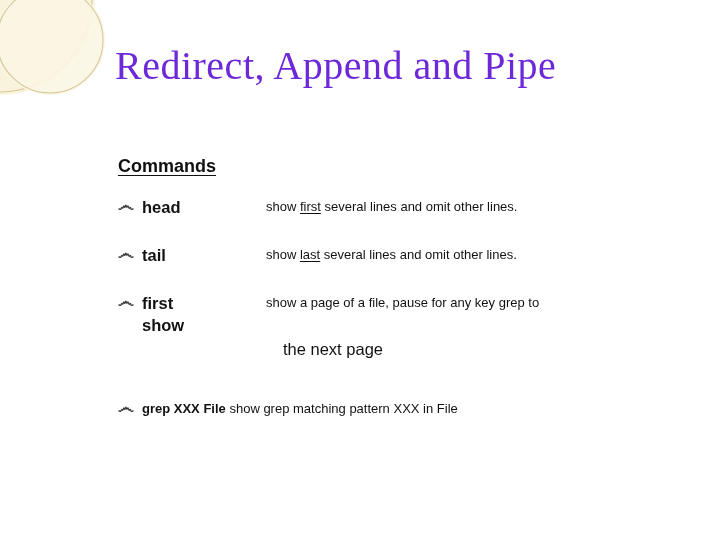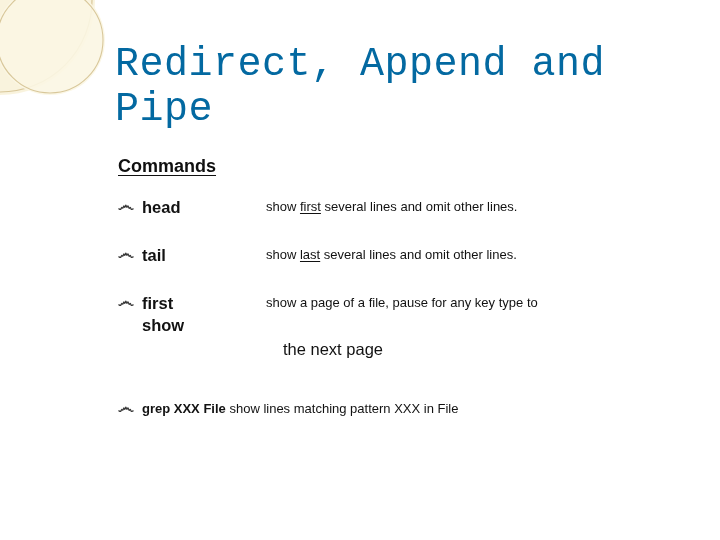--- a/index.html
+++ b/index.html
@@ -17,23 +17,23 @@
     top: -60px;
     left: -60px;
     width: 200px;
     height: 200px;
     pointer-events: none;
   }
   .title {
     position: absolute;
     top: 42px;
     left: 115px;
-    font-family: Liberation Mono, monospace;
+    font-family: Liberation Serif, serif;
     font-size: 40px;
-    color: #0369a1;
+    color: #6d28d9;
     letter-spacing: 0.5px;
   }
   .section {
     position: absolute;
     top: 156px;
     left: 118px;
     font-size: 18px;
     font-weight: bold;
     color: #101010;
     text-decoration: underline;
@@ -130,27 +130,27 @@
     </div>
   </div>
 
   <div class="row">
     <div class="loop">෴</div>
     <div class="cmd">
       <span>first</span><br>
       <span>show</span>
     </div>
     <div class="desc">
-      <span>show a page of a file, pause for any key type to</span>
+      <span>show a page of a file, pause for any key grep to</span>
     </div>
   </div>
 
 </div>
 
 <div class="continuation">the next page</div>
 
 <div class="row last">
   <div class="loop">෴</div>
   <div class="cmd"></div>
   <div class="desc">
-    <span class="b">grep XXX File</span><span> show lines matching pattern XXX in File</span>
+    <span class="b">grep XXX File</span><span> show grep matching pattern XXX in File</span>
   </div>
 </div>
 
 </body></html>

